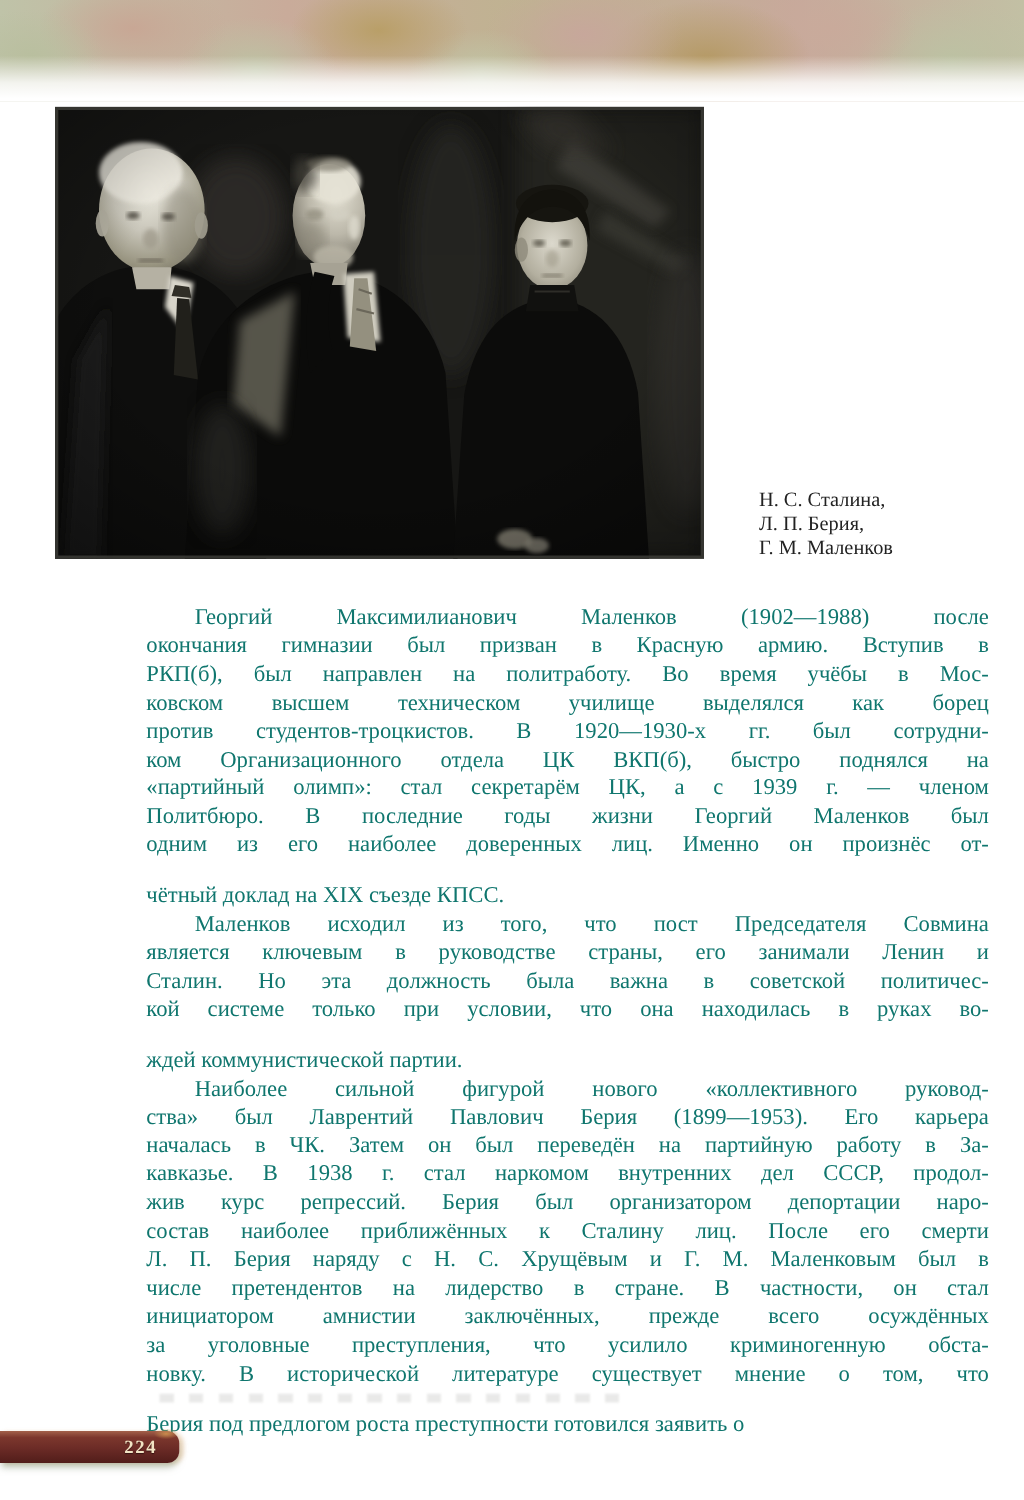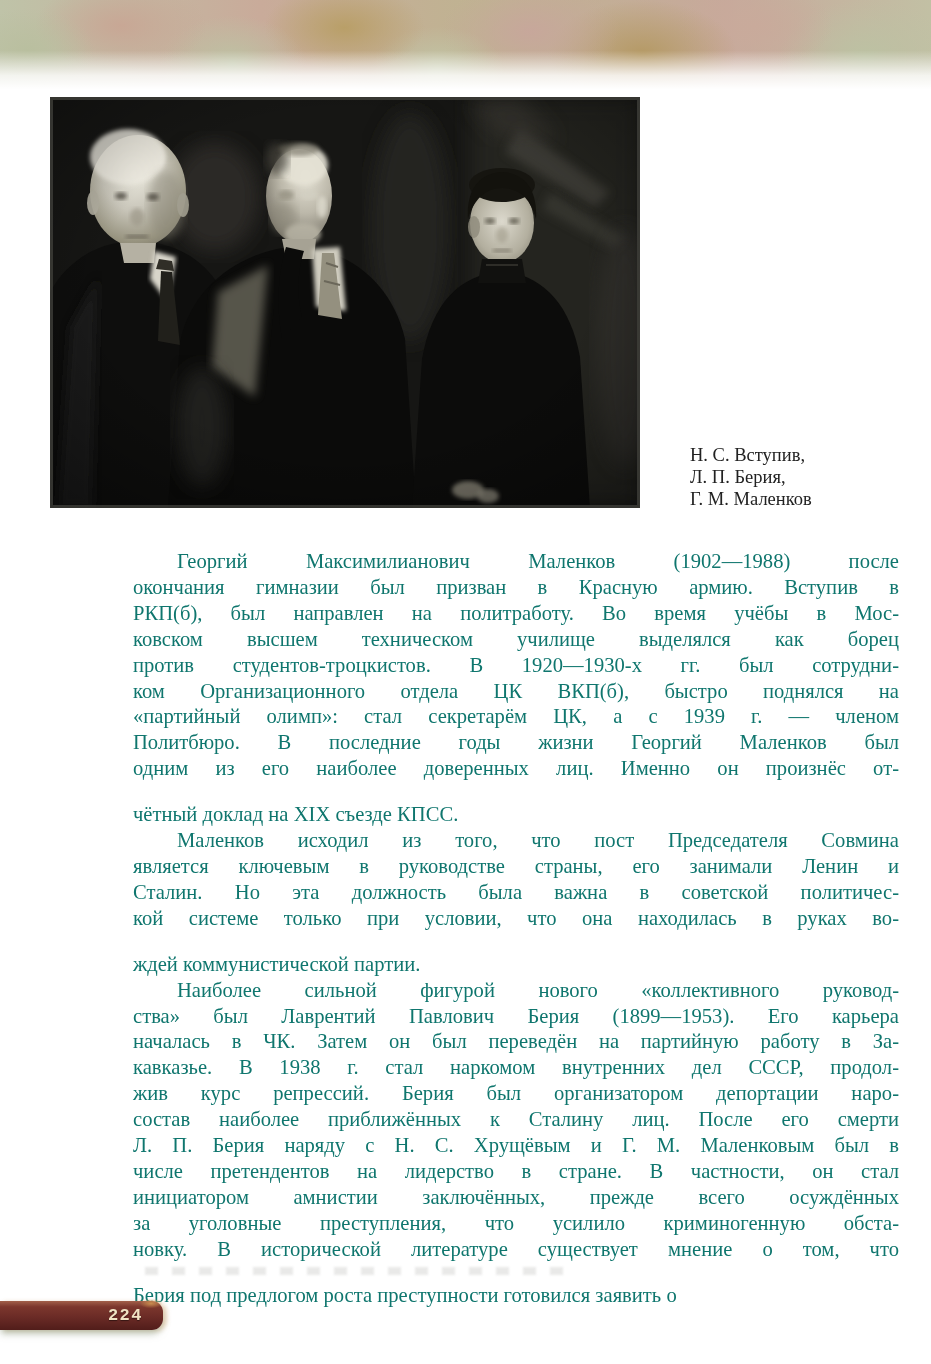--- a/index.html
+++ b/index.html
@@ -63,21 +63,21 @@
     box-shadow: 0 5px 7px -1px rgba(140,155,130,0.55), 4px 1px 4px rgba(200,140,70,0.35);
     display: flex; align-items: center; justify-content: flex-end;
     padding-right: 20px;
   }
   .footer-band::before {
     content: ""; position: absolute; right: -3px; top: -4px; width: 30px; height: 13px;
     background: radial-gradient(closest-side, rgba(210,150,80,0.85), rgba(210,150,80,0) 75%);
     border-radius: 50%;
   }
   .pageno {
-    font-family: Liberation Mono, monospace;
+    font-family: Liberation Serif, serif;
     font-weight: bold; font-size: 17px; letter-spacing: 1.5px;
     color: #f2e4c4; text-shadow: 0 1px 1px rgba(0,0,0,0.45);
   }
 </style>
 </head>
 <body>
 
 <div class="page">
 
   <div class="header-band"></div>
@@ -174,21 +174,21 @@
       <path d="M436,168 L468,168" stroke="#2e2d28" stroke-width="2"></path>
       <ellipse cx="418" cy="393" rx="16" ry="9" fill="#8e8a7b" opacity="0.8" filter="url(#b2)"></ellipse>
       <ellipse cx="438" cy="399" rx="11" ry="7" fill="#9d998a" opacity="0.7" filter="url(#b2)"></ellipse>
 
       <rect x="0" y="0" width="590" height="411" fill="url(#gVig)"></rect>
       <rect x="1.5" y="1.5" width="587" height="408" fill="none" stroke="#3f3e3a" stroke-width="3" opacity="0.8"></rect>
     </svg>
   </figure>
 
   <div class="caption">
-    <div>Н. С. Вступив,</div>
+    <div>Н. С. Сталина,</div>
     <div>Л. П. Берия,</div>
     <div>Г. М. Маленков</div>
   </div>
 
   <div class="article">
     <div class="para">
       <div class="line first">Георгий Максимилианович Маленков (1902—1988) после</div>
       <div class="line">окончания гимназии был призван в Красную армию. Вступив в</div>
       <div class="line">РКП(б), был направлен на политработу. Во время учёбы в Мос-</div>
       <div class="line">ковском высшем техническом училище выделялся как борец</div>

